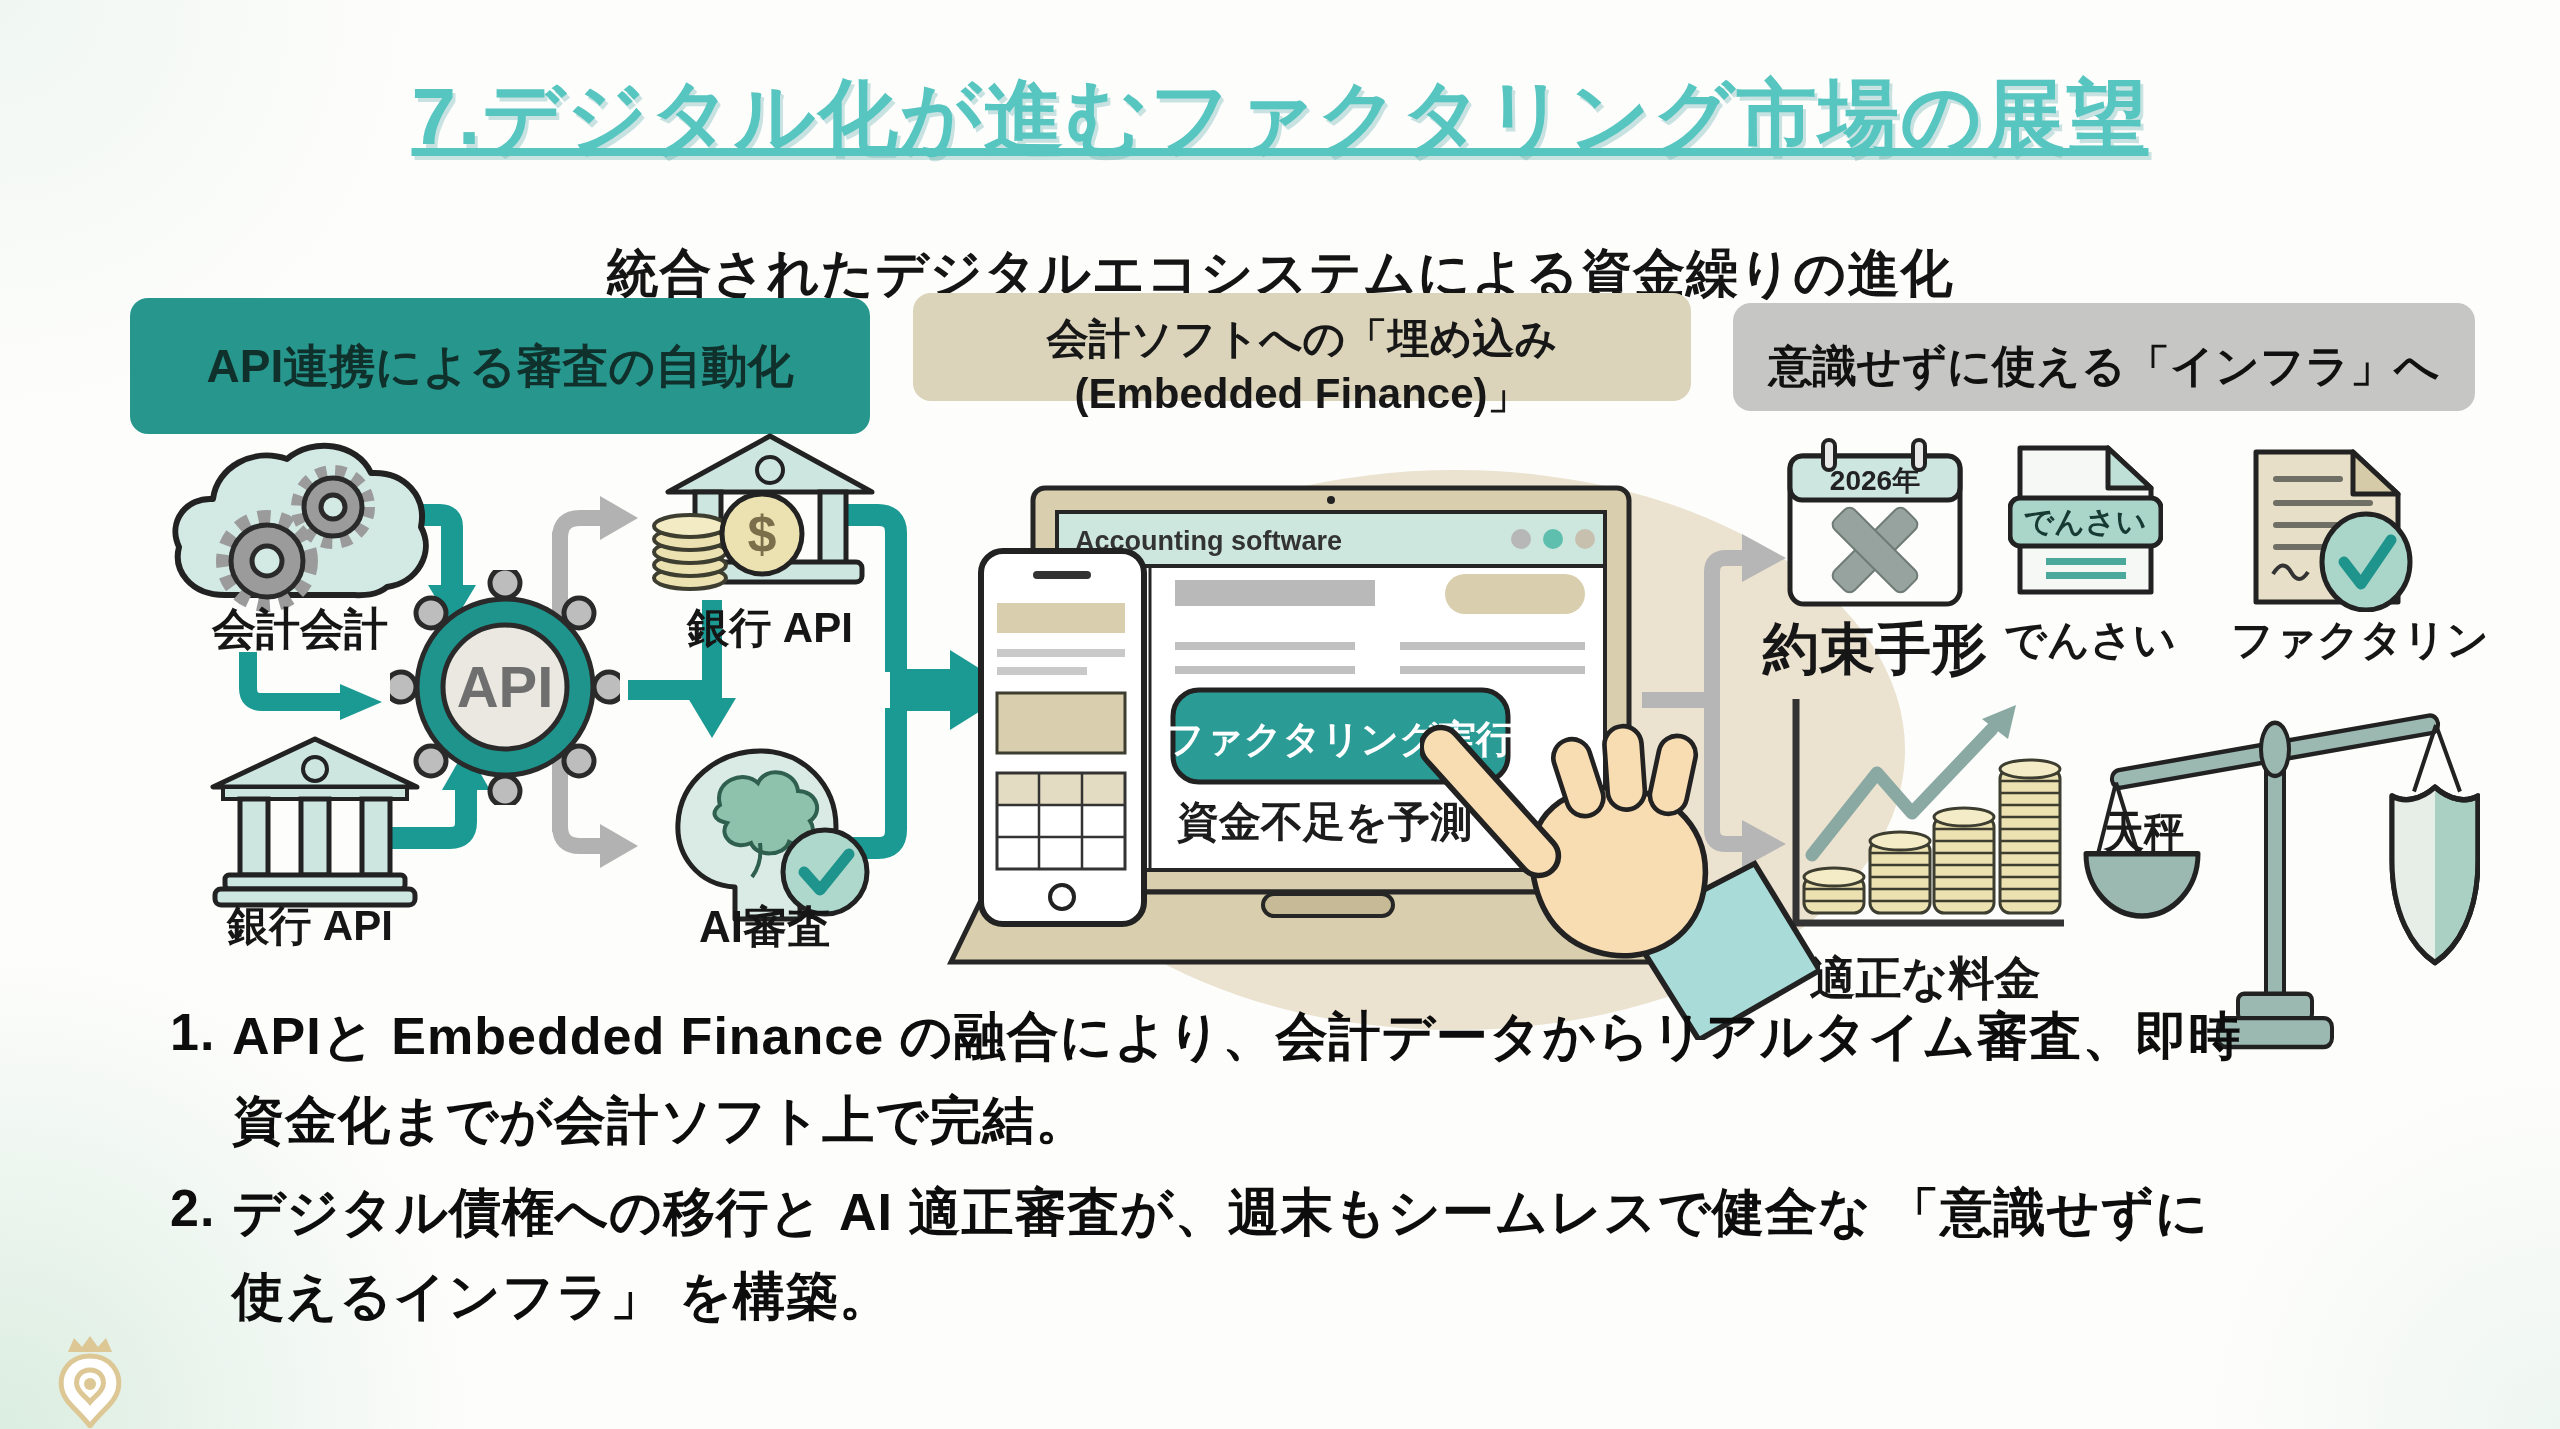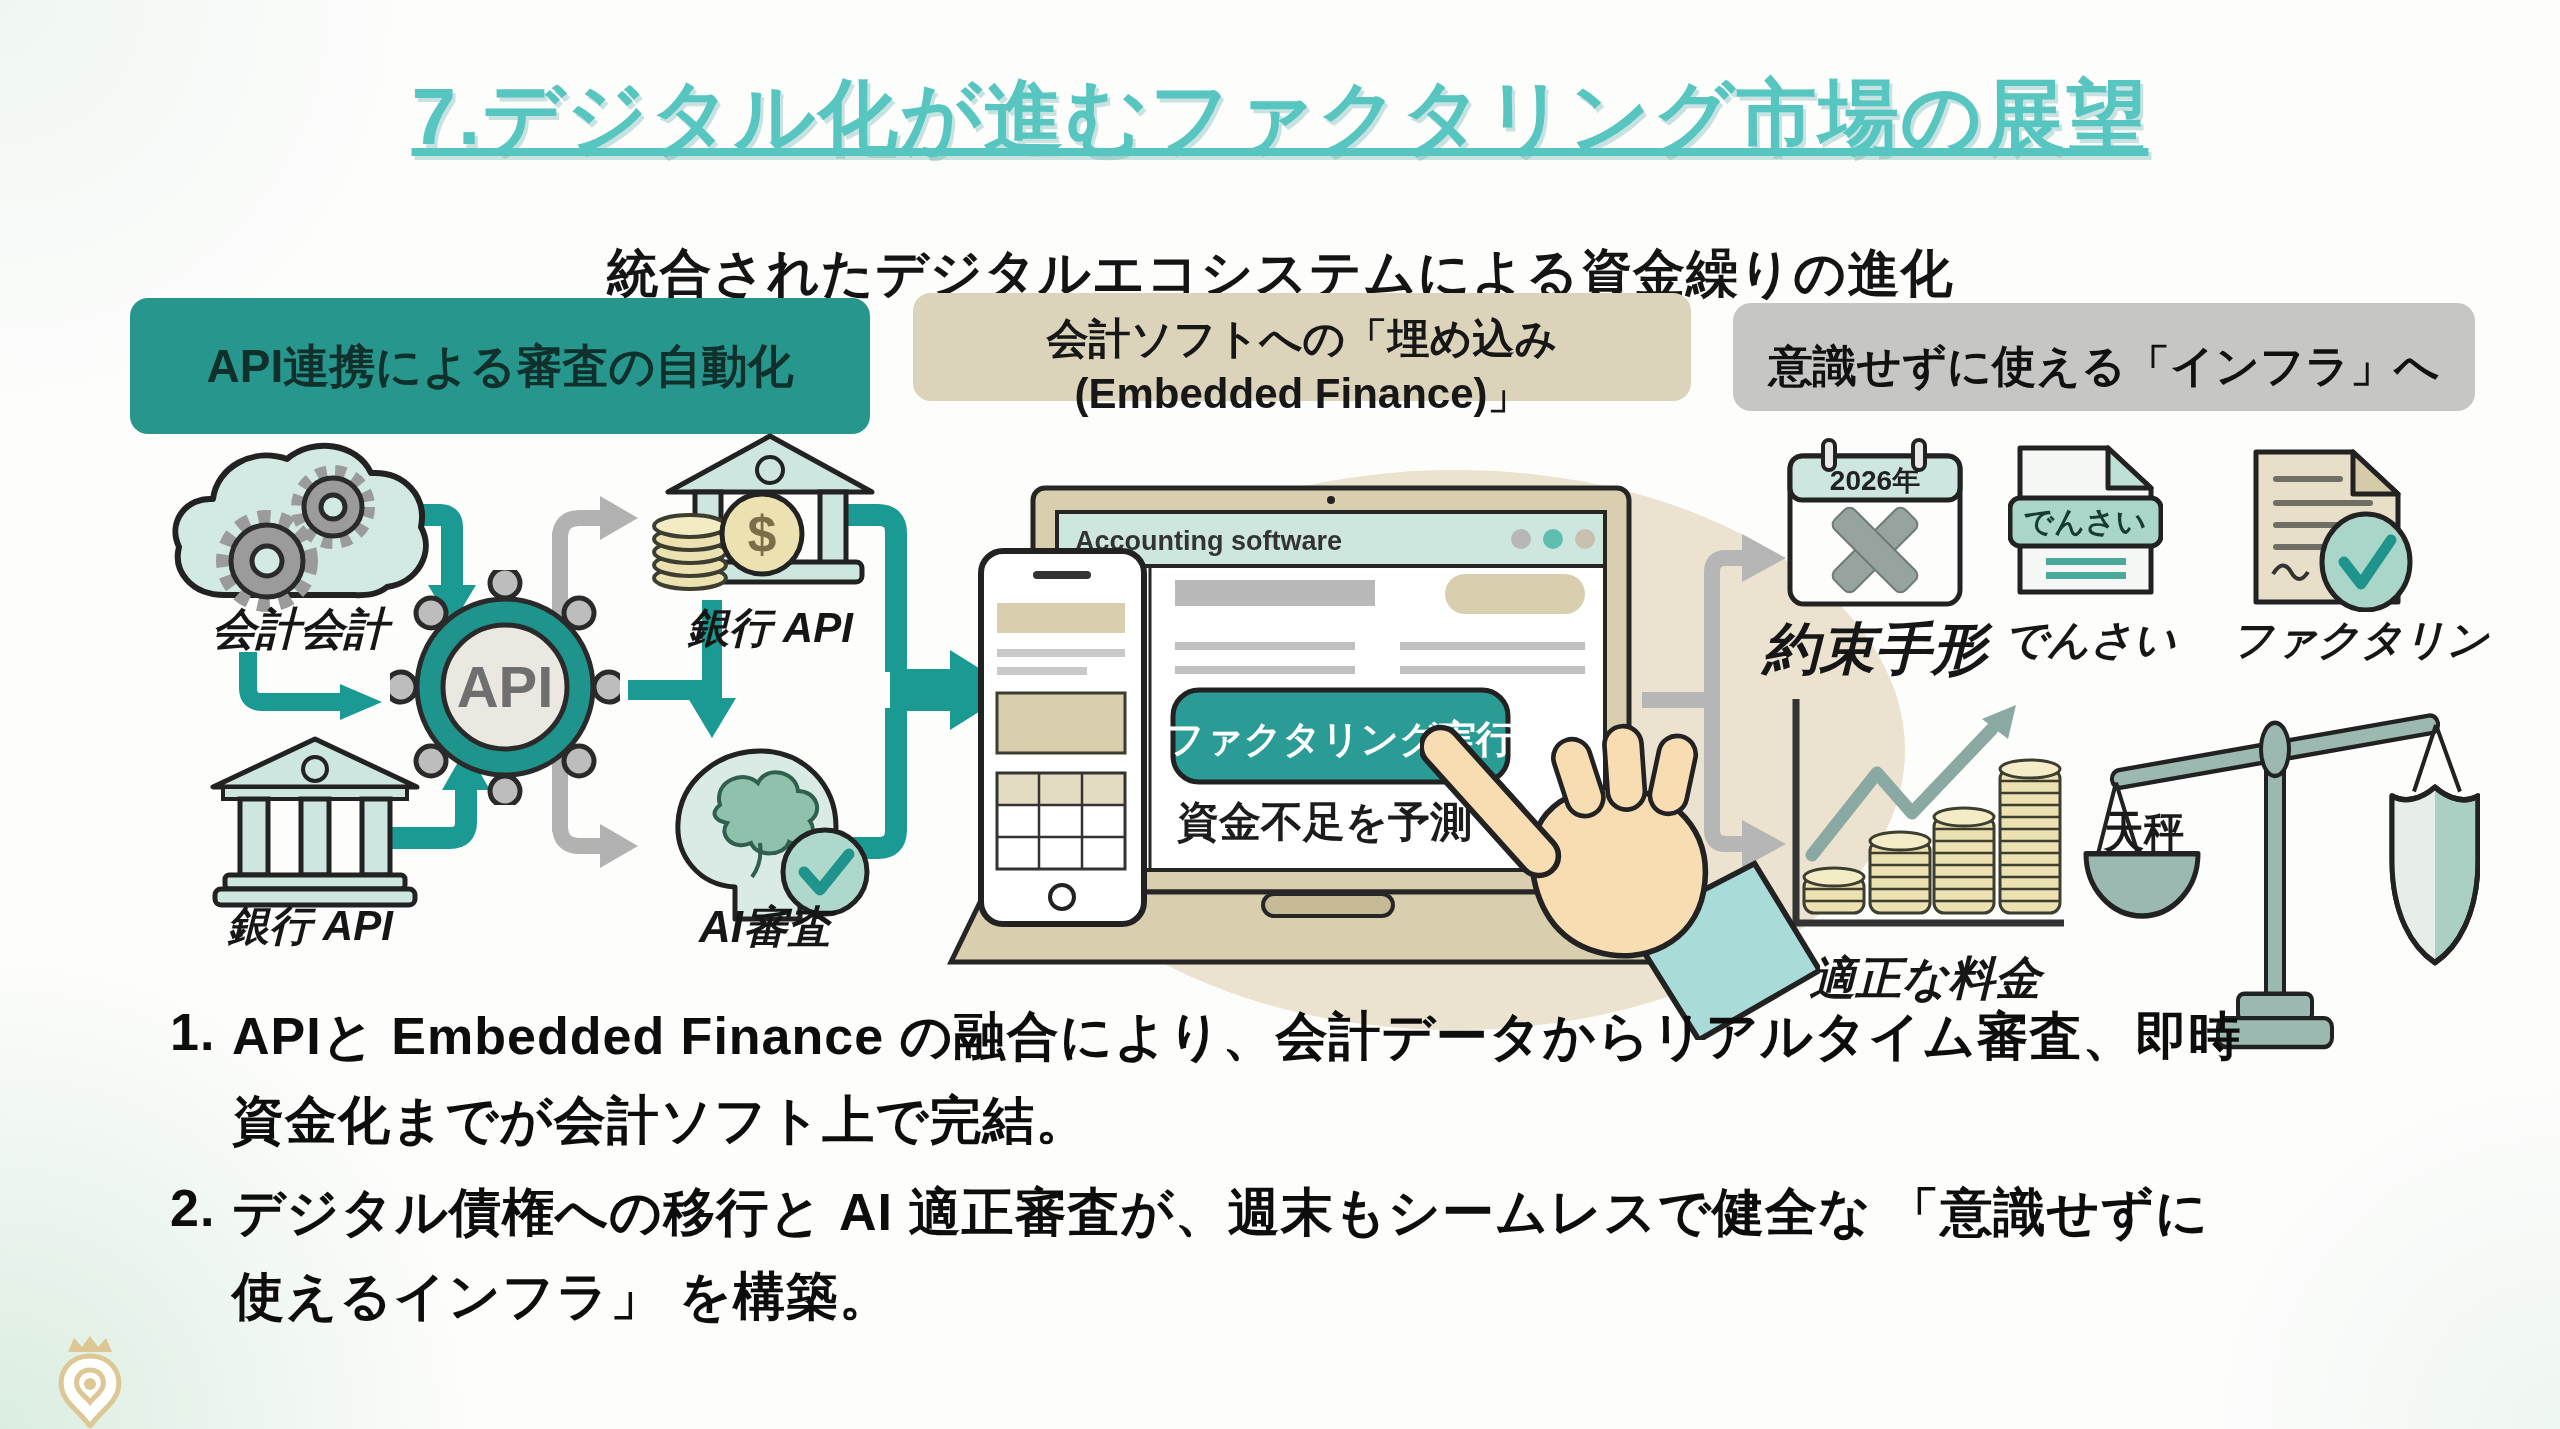--- a/index.html
+++ b/index.html
@@ -23,21 +23,21 @@
     left:0;top:196px;width:2560px;text-align:center;
     font-size:52px;font-weight:800;color:#141414;letter-spacing:1px;margin-top:43px;
   }
   .hdr{border-radius:18px;text-align:center;font-weight:800;}
   .hdr-left{left:130px;top:298px;width:740px;height:136px;background:#27978e;
     color:#10302c;font-size:46px;line-height:136px;}
   .hdr-center{left:913px;top:293px;width:778px;height:108px;background:#dbd4ba;
     color:#171717;font-size:42px;line-height:1.32;padding-top:18px;box-sizing:border-box;}
   .hdr-right{left:1733px;top:303px;width:742px;height:108px;background:#c6c6c4;
     color:#111;font-size:44px;line-height:126px;}
-  .nlabel{font-weight:800;color:#161616;text-align:center;font-style:italic;}
+  .nlabel{font-weight:800;color:#161616;text-align:center;}
   .blob{left:1005px;top:470px;width:900px;height:560px;border-radius:50%;background:#ebe2cf;}
   .sum-num,.sum-line{font-size:52px;font-weight:800;color:#0d0d0d;letter-spacing:1px;white-space:nowrap;}
   .logo-text{left:140px;top:1355px;font-size:45px;font-weight:800;color:#4cc6c0;letter-spacing:2px;}
 </style>
 </head>
 <body>
 
 <div class="canvas">
 
   <div class="abs blob"></div>

